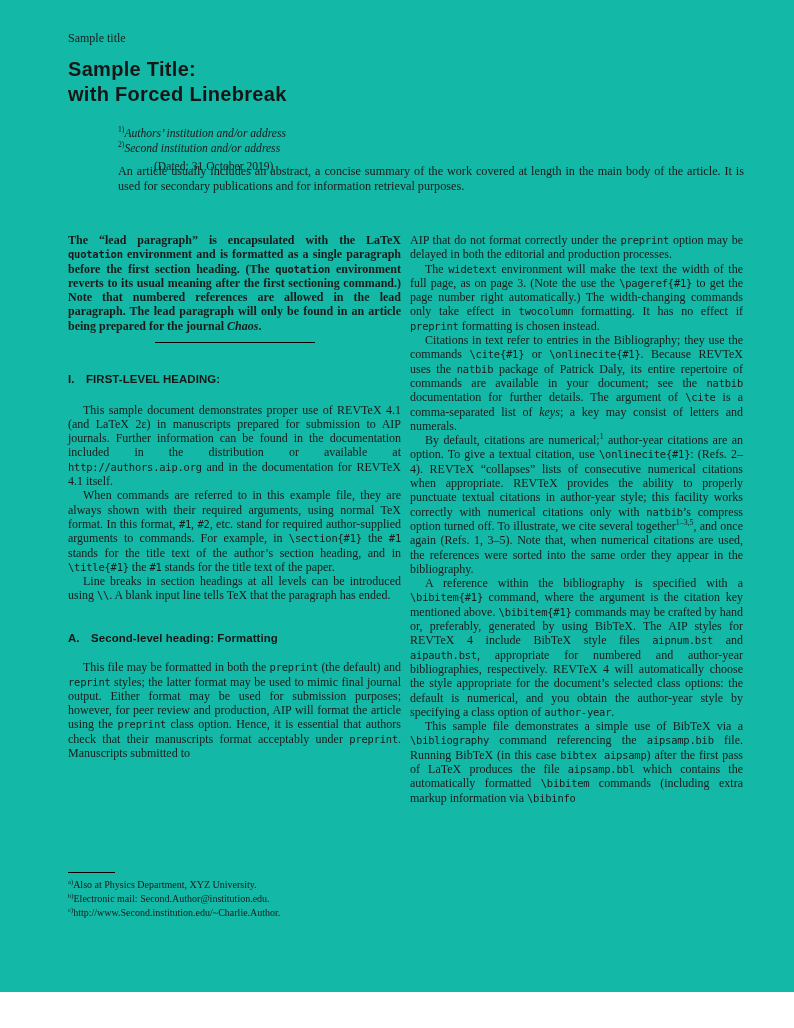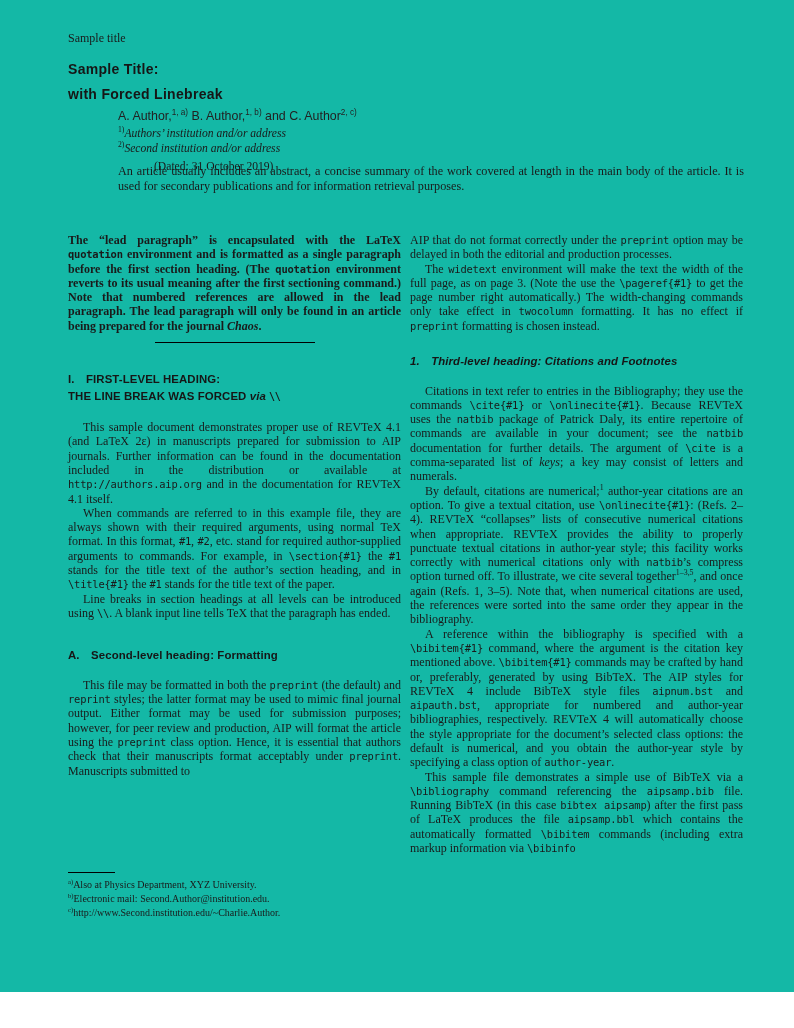--- a/index.html
+++ b/index.html
@@ -5,21 +5,21 @@
   html,body{margin:0;padding:0;background:#ffffff;}
   .page{
     position:relative;width:794px;height:992px;background:#14b8a6;
     color:#1a1a1a;overflow:hidden;
     font-family:"Liberation Serif",serif;
   }
   .running-head{position:absolute;left:68px;top:31px;font-size:12px;}
   .title-block{
     position:absolute;left:68px;top:57px;
     font-family:"Liberation Sans","DejaVu Sans",sans-serif;
-    font-weight:700;font-size:14px;line-height:24.5px;
+    font-weight:700;font-size:20px;line-height:24.5px;
     letter-spacing:0.3px;color:#161616;
   }
   .byline{
     position:absolute;left:118px;top:109px;
     font-family:"Liberation Sans","DejaVu Sans",sans-serif;
     font-size:12.4px;color:#222;
   }
   .affils{position:absolute;left:118px;top:127px;font-size:11.6px;line-height:14.5px;}
   .dated{position:absolute;left:118px;top:160px;font-size:11.6px;padding-left:36px;}
   .abstract{
@@ -60,49 +60,46 @@
 
 <div class="page">
 
   <div class="running-head">Sample title</div>
 
   <div class="title-block">
     <div>Sample Title:</div>
     <div>with Forced Linebreak</div>
   </div>
 
-  <div class="byline">A. Author,<span class="r-sup">1, a)</span> B. Author,<span class="r-sup">1, b)</span> and C. Author<span class="r-sup">2, c)</span></div>
 
   <div class="affils">
     <div class="affil"><span class="r-sup">1)</span><span class="r-i">Authors’ institution and/or address</span></div>
     <div class="affil"><span class="r-sup">2)</span><span class="r-i">Second institution and/or address</span></div>
   </div>
 
   <div class="dated">(Dated: 31 October 2019)</div>
 
   <div class="abstract">An article usually includes an abstract, a concise summary of the work covered at length in the main body of the article. It is used for secondary publications and for information retrieval purposes.</div>
 
   <div class="col col-left">
     <p class="lead">The “lead paragraph” is encapsulated with the LaTeX <span class="r-tt">quotation</span> environment and is formatted as a single paragraph before the first section heading. (The <span class="r-tt">quotation</span> environment reverts to its usual meaning after the first sectioning command.) Note that numbered references are allowed in the lead paragraph. The lead paragraph will only be found in an article being prepared for the journal <span class="r-i">Chaos</span>.</p>
     <div class="lead-rule"></div>
     <div class="sec sec1">
       <div>I. FIRST-LEVEL HEADING:</div>
-      <div>THE LINE BREAK WAS FORCED <span class="r-i">via</span> <span class="r-tt">\\</span></div>
     </div>
     <p class="indent">This sample document demonstrates proper use of REVTeX 4.1 (and LaTeX 2ε) in manuscripts prepared for submission to AIP journals. Further information can be found in the documentation included in the distribution or available at <span class="r-tt">http://authors.aip.org</span> and in the documentation for REVTeX 4.1 itself.</p>
     <p class="indent">When commands are referred to in this example file, they are always shown with their required arguments, using normal TeX format. In this format, <span class="r-tt">#1</span>, <span class="r-tt">#2</span>, etc. stand for required author-supplied arguments to commands. For example, in <span class="r-tt">\section{#1}</span> the <span class="r-tt">#1</span> stands for the title text of the author’s section heading, and in <span class="r-tt">\title{#1}</span> the <span class="r-tt">#1</span> stands for the title text of the paper.</p>
     <p class="indent">Line breaks in section headings at all levels can be introduced using <span class="r-tt">\\</span>. A blank input line tells TeX that the paragraph has ended.</p>
     <div class="sec secA">A. Second-level heading: Formatting</div>
     <p class="indent">This file may be formatted in both the <span class="r-tt">preprint</span> (the default) and <span class="r-tt">reprint</span> styles; the latter format may be used to mimic final journal output. Either format may be used for submission purposes; however, for peer review and production, AIP will format the article using the <span class="r-tt">preprint</span> class option. Hence, it is essential that authors check that their manuscripts format acceptably under <span class="r-tt">preprint</span>. Manuscripts submitted to</p>
   </div>
 
   <div class="col col-right">
     <p>AIP that do not format correctly under the <span class="r-tt">preprint</span> option may be delayed in both the editorial and production processes.</p>
     <p class="indent">The <span class="r-tt">widetext</span> environment will make the text the width of the full page, as on page 3. (Note the use the <span class="r-tt">\pageref{#1}</span> to get the page number right automatically.) The width-changing commands only take effect in <span class="r-tt">twocolumn</span> formatting. It has no effect if <span class="r-tt">preprint</span> formatting is chosen instead.</p>
-    <div class="sec sec3">1. Third-level heading: Citations and Footnotes</div>
     <p class="indent">Citations in text refer to entries in the Bibliography; they use the commands <span class="r-tt">\cite{#1}</span> or <span class="r-tt">\onlinecite{#1}</span>. Because REVTeX uses the <span class="r-tt">natbib</span> package of Patrick Daly, its entire repertoire of commands are available in your document; see the <span class="r-tt">natbib</span> documentation for further details. The argument of <span class="r-tt">\cite</span> is a comma-separated list of <span class="r-i">keys</span>; a key may consist of letters and numerals.</p>
     <p class="indent">By default, citations are numerical;<span class="r-sup">1</span> author-year citations are an option. To give a textual citation, use <span class="r-tt">\onlinecite{#1}</span>: (Refs. 2–4). REVTeX “collapses” lists of consecutive numerical citations when appropriate. REVTeX provides the ability to properly punctuate textual citations in author-year style; this facility works correctly with numerical citations only with <span class="r-tt">natbib</span>’s compress option turned off. To illustrate, we cite several together<span class="r-sup">1–3,5</span>, and once again (Refs. 1, 3–5). Note that, when numerical citations are used, the references were sorted into the same order they appear in the bibliography.</p>
     <p class="indent">A reference within the bibliography is specified with a <span class="r-tt">\bibitem{#1}</span> command, where the argument is the citation key mentioned above. <span class="r-tt">\bibitem{#1}</span> commands may be crafted by hand or, preferably, generated by using BibTeX. The AIP styles for REVTeX 4 include BibTeX style files <span class="r-tt">aipnum.bst</span> and <span class="r-tt">aipauth.bst</span>, appropriate for numbered and author-year bibliographies, respectively. REVTeX 4 will automatically choose the style appropriate for the document’s selected class options: the default is numerical, and you obtain the author-year style by specifying a class option of <span class="r-tt">author-year</span>.</p>
     <p class="indent">This sample file demonstrates a simple use of BibTeX via a <span class="r-tt">\bibliography</span> command referencing the <span class="r-tt">aipsamp.bib</span> file. Running BibTeX (in this case <span class="r-tt">bibtex aipsamp</span>) after the first pass of LaTeX produces the file <span class="r-tt">aipsamp.bbl</span> which contains the automatically formatted <span class="r-tt">\bibitem</span> commands (including extra markup information via <span class="r-tt">\bibinfo</span></p>
   </div>
 
   <div class="footnotes">
     <div class="fn-rule"></div>
     <p class="fn"><span class="r-sup">a)</span>Also at Physics Department, XYZ University.</p>
     <p class="fn"><span class="r-sup">b)</span>Electronic mail: Second.Author@institution.edu.</p>

